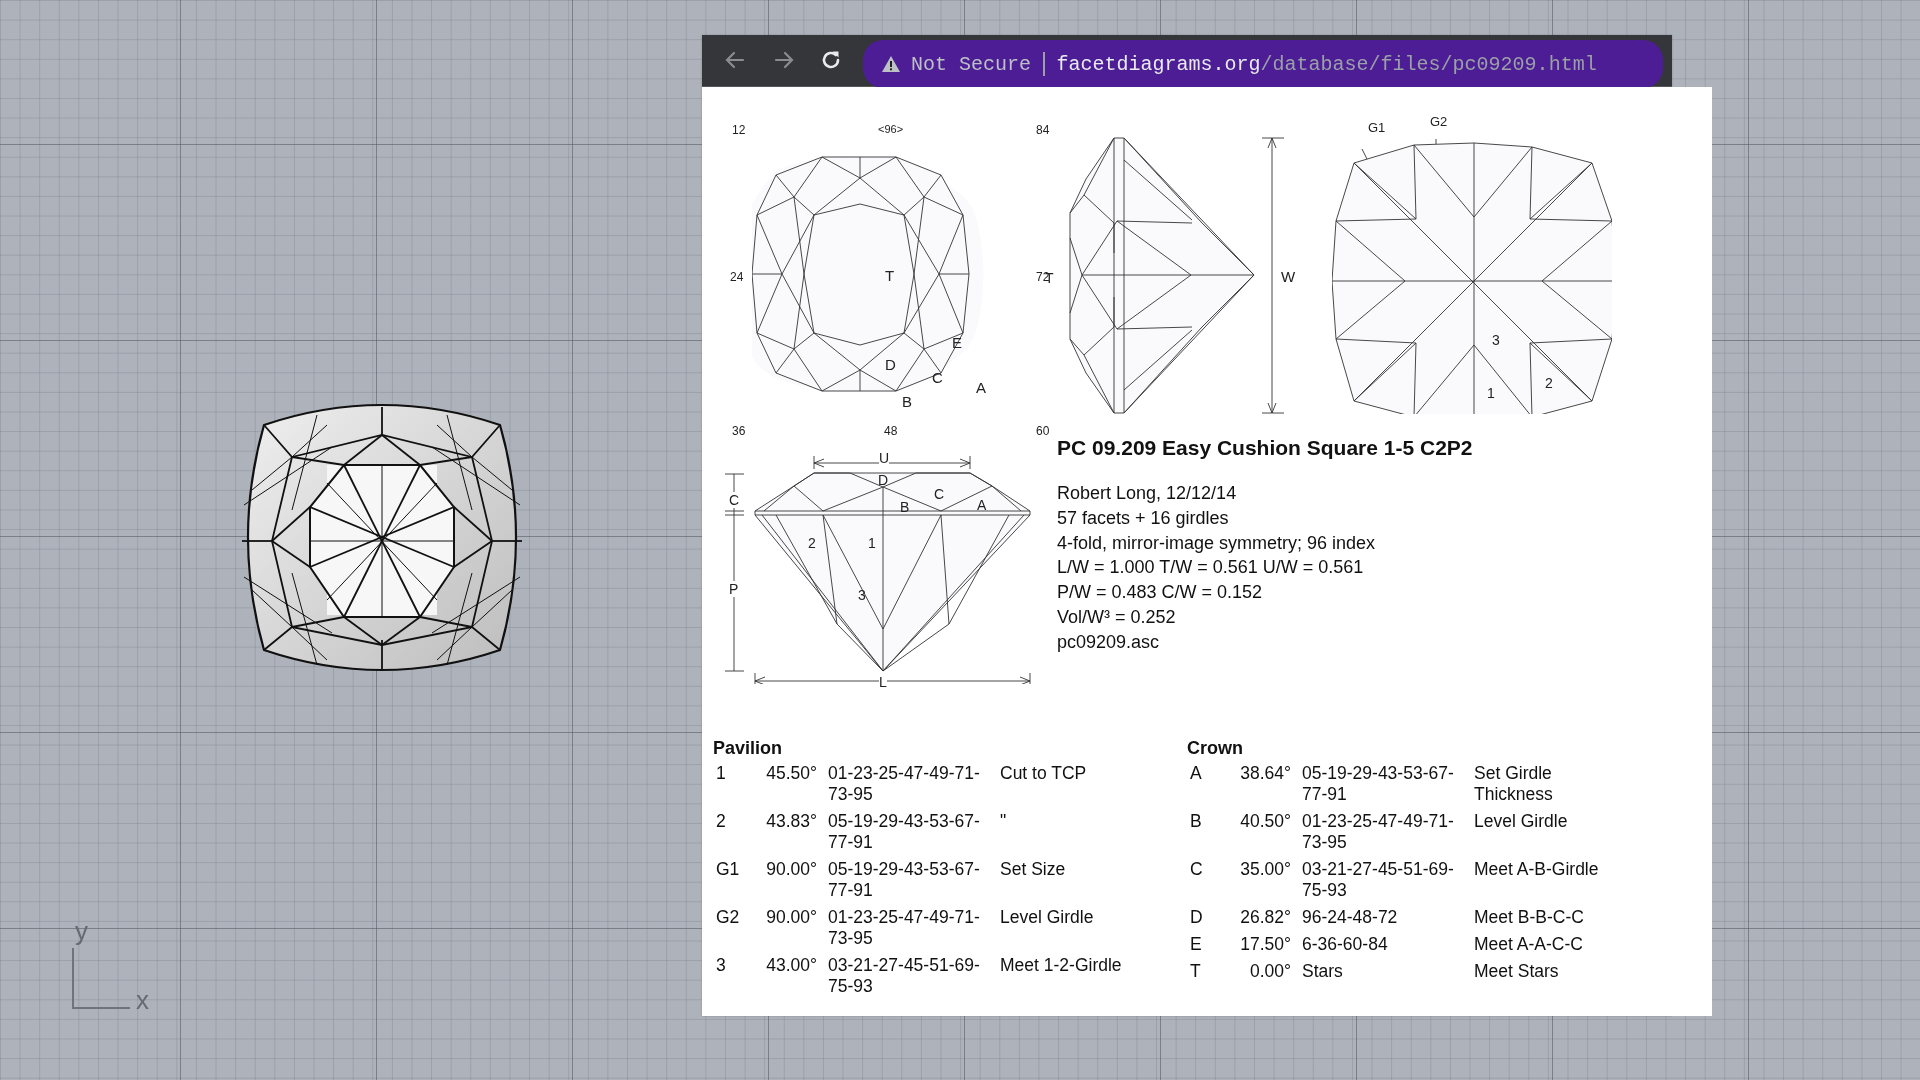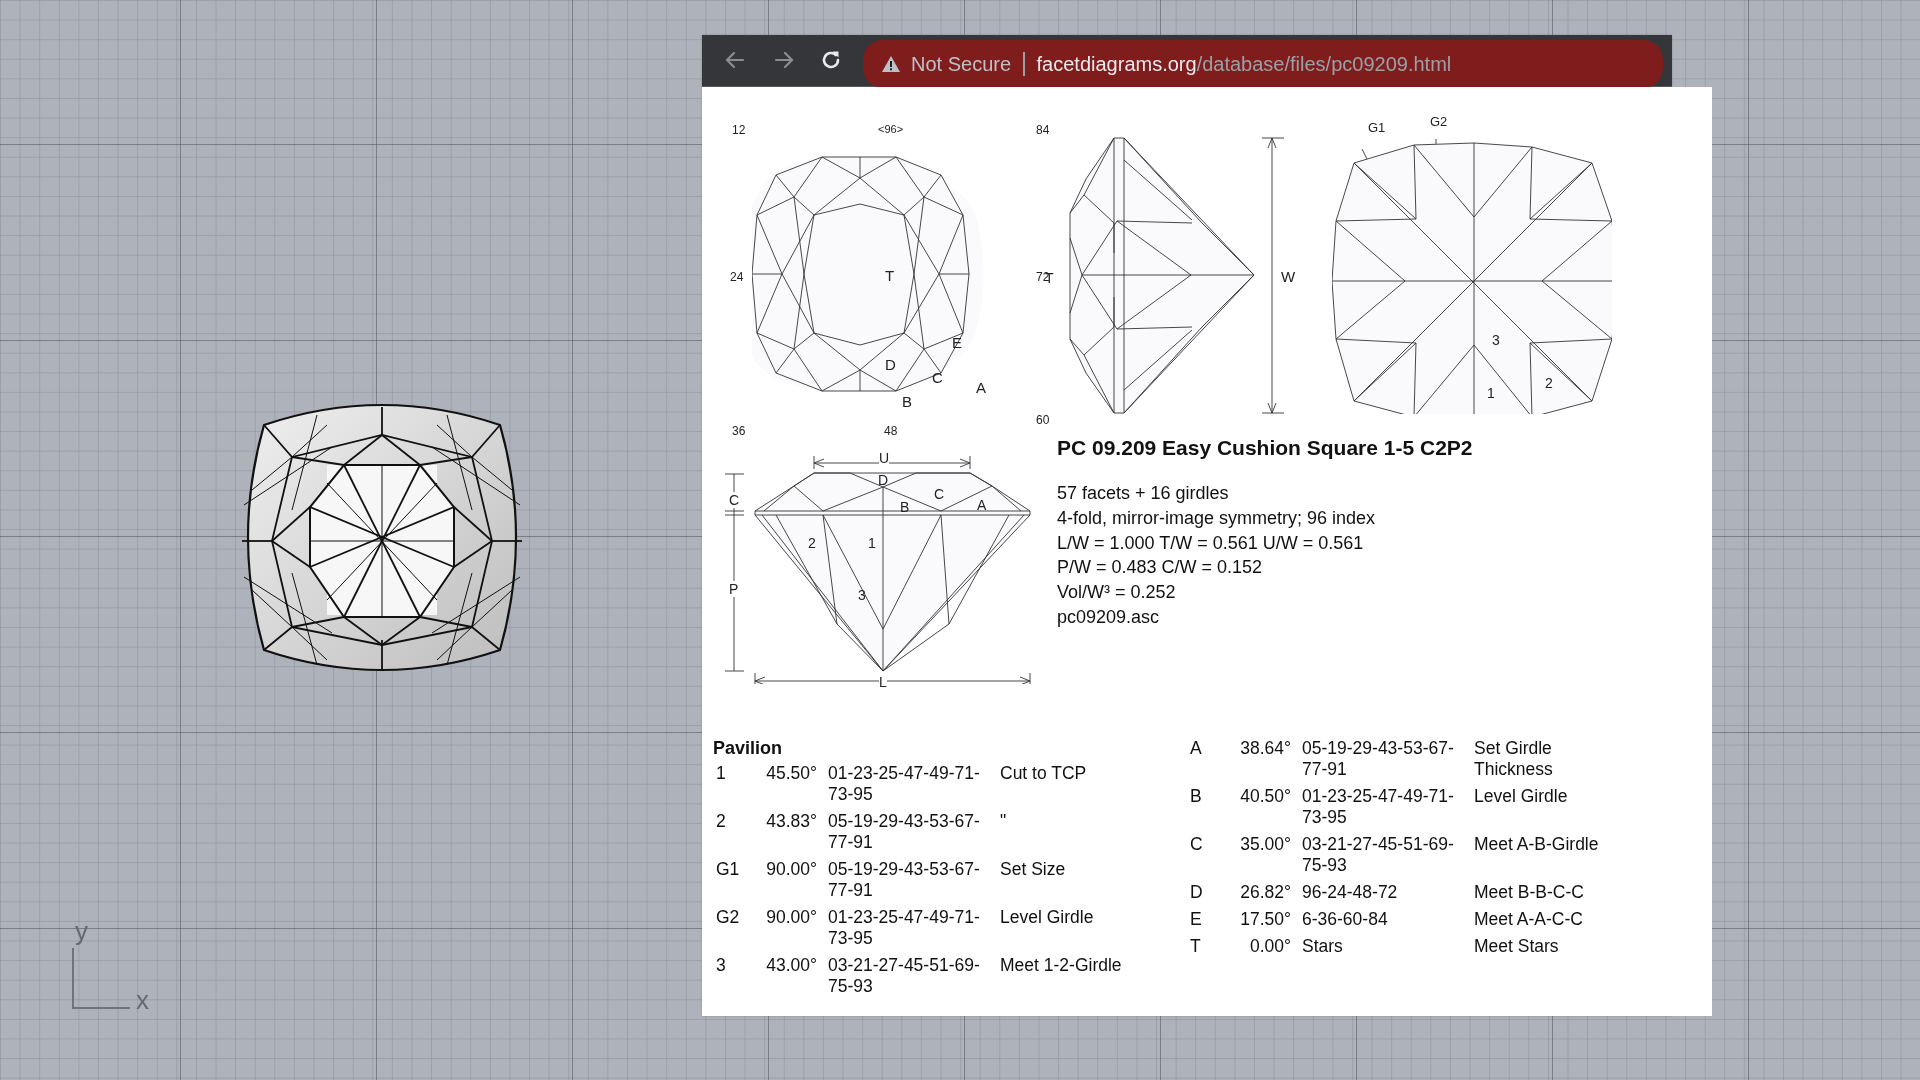--- a/index.html
+++ b/index.html
@@ -20,21 +20,21 @@
   .axes .ylab,.axes .xlab{position:absolute;color:#666a74;font-size:26px;font-family:"Liberation Sans",sans-serif;}
   .axes .ylab{left:5px;top:-4px;}
   .axes .xlab{left:66px;top:65px;}
   .axes .vline{position:absolute;left:2px;top:28px;width:1.5px;height:60px;background:#6f737c;}
   .axes .hline{position:absolute;left:2px;top:87px;width:58px;height:1.5px;background:#6f737c;}
 
   .browser{position:absolute;left:702px;top:35px;width:970px;height:981px;background:#ffffff;box-shadow:0 0 2px rgba(0,0,0,0.2);}
   .toolbar{position:absolute;left:0;top:0;width:970px;height:52px;background:#35363a;border-bottom:1px solid #55575c;box-sizing:border-box;}
   .navbtn{position:absolute;top:10px;width:30px;height:30px;display:flex;align-items:center;justify-content:center;color:#8a8c90;font-size:24px;}
   .navbtn.reload{color:#e8eaed;}
-  .urlbar{position:absolute;left:161px;top:5px;width:800px;height:48px;border-radius:20px;background:#7f1d1d;display:flex;align-items:center;}
+  .urlbar{position:absolute;left:161px;top:5px;width:800px;height:48px;border-radius:20px;background:#4c1d95;display:flex;align-items:center;font-family:Liberation Mono, monospace;}
   .urlbar .warn{margin-left:18px;width:20px;height:20px;display:flex;align-items:center;justify-content:center;}
   .urlbar .nsec{margin-left:10px;color:#bdc1c6;font-size:20px;}
   .urlbar .sep{margin:0 12px;width:1.5px;height:24px;background:#9aa0a6;}
   .urlbar .host{color:#e8eaed;font-size:20px;}
   .urlbar .path{color:#9aa0a6;font-size:20px;}
 
   .content{position:absolute;left:0;top:52px;width:970px;height:929px;background:#fff;padding-left:40px;}
   .diag{position:absolute;}
   .lbl{position:absolute;font-size:12px;color:#222;font-family:"Liberation Sans",sans-serif;}
   .info{position:absolute;left:355px;top:348px;color:#111;}
@@ -266,21 +266,21 @@
       </g>
     </svg>
     <span class="lbl" style="left:666px;top:33px;font-size:13px;">G1</span>
     <span class="lbl" style="left:728px;top:27px;font-size:13px;">G2</span>
     <span class="lbl" style="left:790px;top:245px;font-size:14px;">3</span>
     <span class="lbl" style="left:785px;top:298px;font-size:14px;">1</span>
     <span class="lbl" style="left:843px;top:288px;font-size:14px;">2</span>
 
     <span class="lbl" style="left:30px;top:337px;">36</span>
     <span class="lbl" style="left:182px;top:337px;">48</span>
-    <span class="lbl" style="left:334px;top:326px;">60</span>
+    <span class="lbl" style="left:334px;top:337px;">60</span>
     <svg class="diag" style="left:20px;top:362px;" width="320" height="235" viewBox="0 0 320 235">
       <g stroke="#333" stroke-width="0.9" fill="#fafafd">
         <polygon points="33,62 72,37 92,24 248,24 270,37 308,62 308,66 161,222 33,66"></polygon>
       </g>
       <g stroke="#333" stroke-width="0.9" fill="none">
         <line x1="33" y1="62" x2="308" y2="62"></line>
         <line x1="33" y1="66" x2="308" y2="66"></line>
         <polyline points="92,24 128,24 161,38 194,24 248,24"></polyline>
         <polyline points="72,37 92,24"></polyline>
         <polyline points="270,37 248,24"></polyline>
@@ -318,20 +318,21 @@
     <span class="lbl" style="left:176px;top:385px;font-size:14px;">D</span>
     <span class="lbl" style="left:198px;top:412px;font-size:14px;">B</span>
     <span class="lbl" style="left:232px;top:399px;font-size:14px;">C</span>
     <span class="lbl" style="left:275px;top:410px;font-size:14px;">A</span>
     <span class="lbl" style="left:106px;top:448px;font-size:14px;">2</span>
     <span class="lbl" style="left:166px;top:448px;font-size:14px;">1</span>
     <span class="lbl" style="left:156px;top:500px;font-size:14px;">3</span>
 
     <div class="info">
       <div class="title">PC 09.209 Easy Cushion Square 1-5 C2P2</div>
+      <div class="line">Robert Long, 12/12/14</div>
       <div class="line">57 facets + 16 girdles</div>
       <div class="line">4-fold, mirror-image symmetry; 96 index</div>
       <div class="line">L/W = 1.000 T/W = 0.561 U/W = 0.561</div>
       <div class="line">P/W = 0.483 C/W = 0.152</div>
       <div class="line">Vol/W³ = 0.252</div>
       <div class="line">pc09209.asc</div>
     </div>
 
     <div class="tbl" style="left:11px;top:651px;">
       <div class="hdr">Pavilion</div>
@@ -376,20 +377,21 @@
         <div class="c2">43.00°</div>
         <div class="c3">
             <div>03-21-27-45-51-69-</div>
             <div>75-93</div>
           </div>
         <div class="c4">Meet 1-2-Girdle</div>
       </div>
     </div>
 
     <div class="tbl" style="left:485px;top:651px;">
+      <div class="hdr">Crown</div>
       <div class="row">
         <div class="c1">A</div>
         <div class="c2">38.64°</div>
         <div class="c3">
             <div>05-19-29-43-53-67-</div>
             <div>77-91</div>
           </div>
         <div class="c4" style="width:110px;">Set Girdle Thickness</div>
       </div>
       <div class="row">

